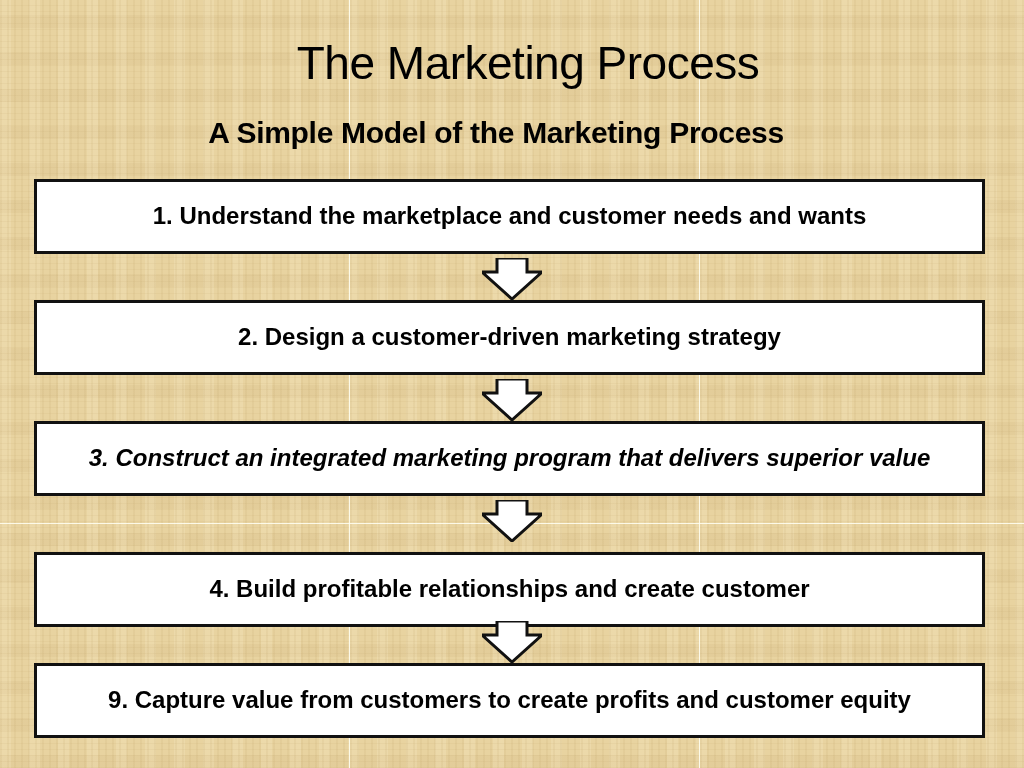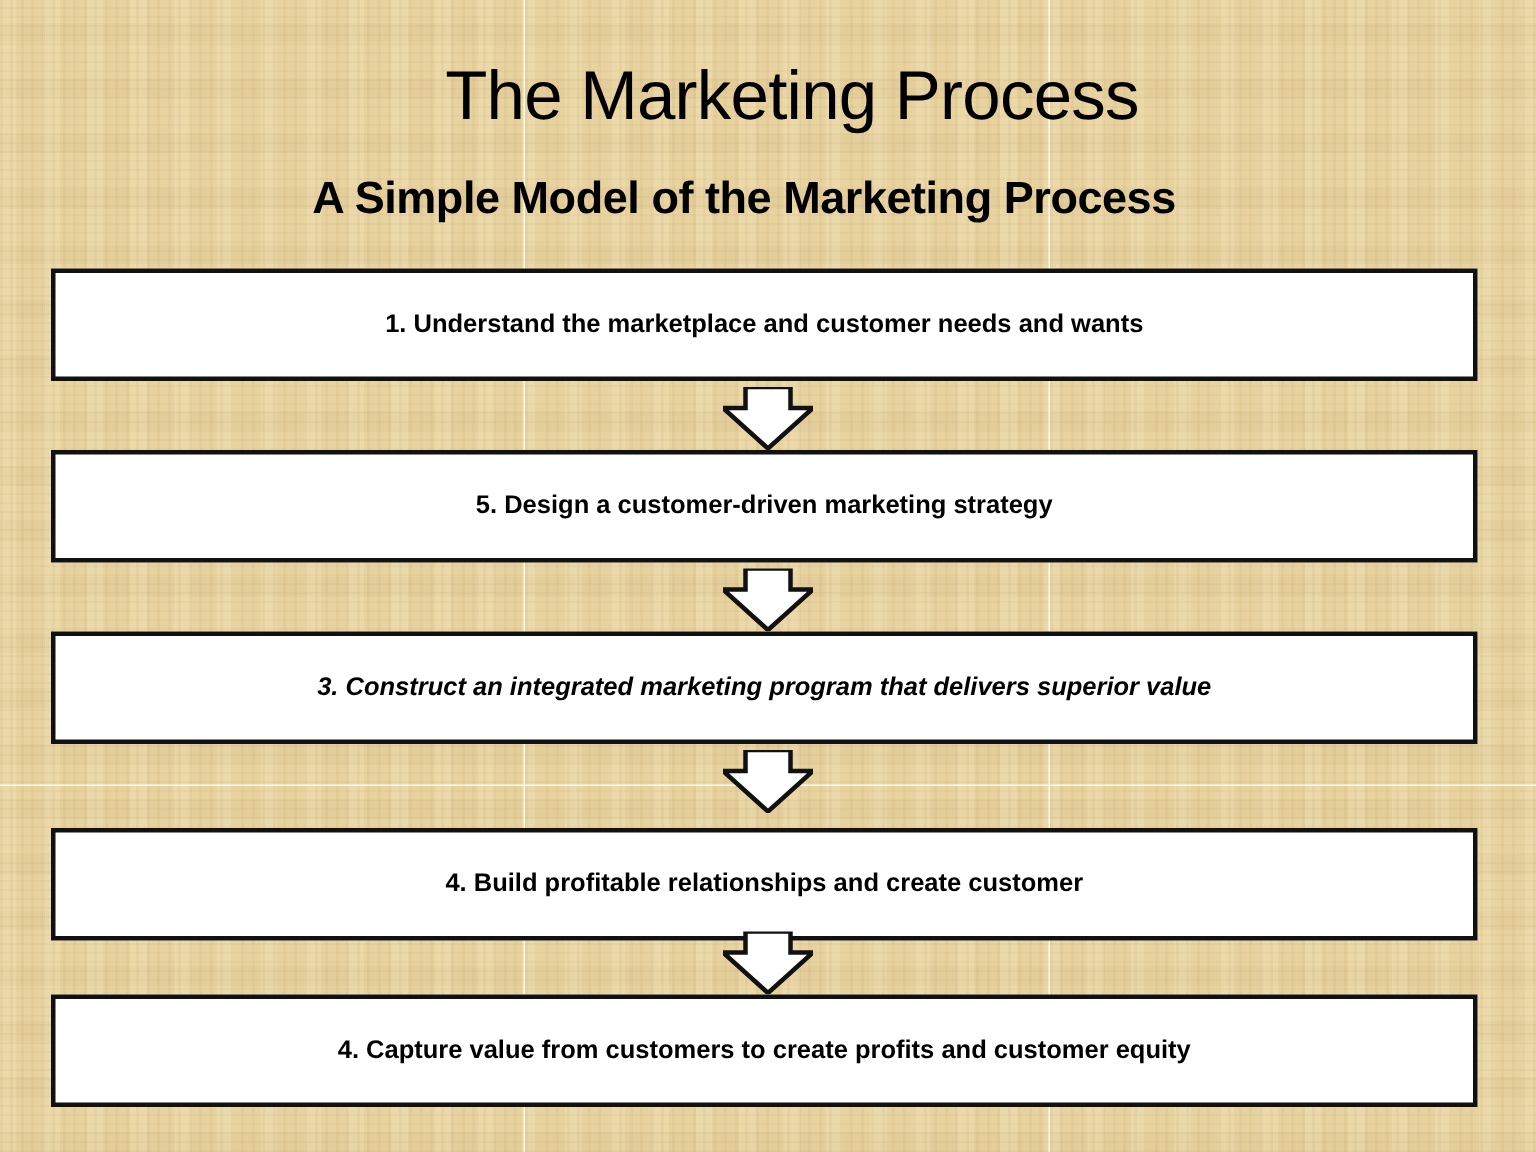--- a/index.html
+++ b/index.html
@@ -24,21 +24,21 @@
   .subtitle {
     position: absolute; left: 0; width: 992px; top: 116px;
     text-align: center; font-weight: bold; font-size: 30px; color: #000;
     letter-spacing: -0.3px;
   }
   .step-box {
     position: absolute; left: 34px; width: 951px; height: 75px;
     background: #ffffff; border: 3px solid #111;
     box-sizing: border-box;
     display: flex; align-items: center; justify-content: center;
-    text-align: center; font-weight: bold; font-size: 17px; color: #000;
+    text-align: center; font-weight: bold; font-size: 24px; color: #000;
     line-height: 1.45; padding: 0 28px;
   }
   .arrow {
     position: absolute; left: 482px; width: 60px; height: 42px;
   }
 </style>
 </head>
 <body>
 
 <div class="seam-v" style="left:349px"></div>
@@ -50,21 +50,21 @@
 
 <div class="step-box" style="top:179px">
   <span>1. Understand the marketplace and customer needs and wants</span>
 </div>
 
 <svg class="arrow" style="top:258px" viewBox="0 0 60 42">
   <polygon points="15,0 45,0 45,14 60,14 30,41 0,14 15,14" fill="#fff" stroke="#111" stroke-width="3" stroke-linejoin="miter"></polygon>
 </svg>
 
 <div class="step-box" style="top:300px">
-  <span>5. Design a customer-driven marketing strategy</span>
+  <span>2. Design a customer-driven marketing strategy</span>
 </div>
 
 <svg class="arrow" style="top:379px" viewBox="0 0 60 42">
   <polygon points="15,0 45,0 45,14 60,14 30,41 0,14 15,14" fill="#fff" stroke="#111" stroke-width="3" stroke-linejoin="miter"></polygon>
 </svg>
 
 <div class="step-box" style="top:421px">
   <span style="display:block;max-width:900px;font-style:italic;">3. Construct an integrated marketing program that delivers superior value</span>
 </div>
 
@@ -74,14 +74,14 @@
 
 <div class="step-box" style="top:552px">
   <span>4. Build profitable relationships and create customer</span>
 </div>
 
 <svg class="arrow" style="top:621px" viewBox="0 0 60 42">
   <polygon points="15,0 45,0 45,14 60,14 30,41 0,14 15,14" fill="#fff" stroke="#111" stroke-width="3" stroke-linejoin="miter"></polygon>
 </svg>
 
 <div class="step-box" style="top:663px">
-  <span>4. Capture value from customers to create profits and customer equity</span>
+  <span>9. Capture value from customers to create profits and customer equity</span>
 </div>
 
 </body></html>

